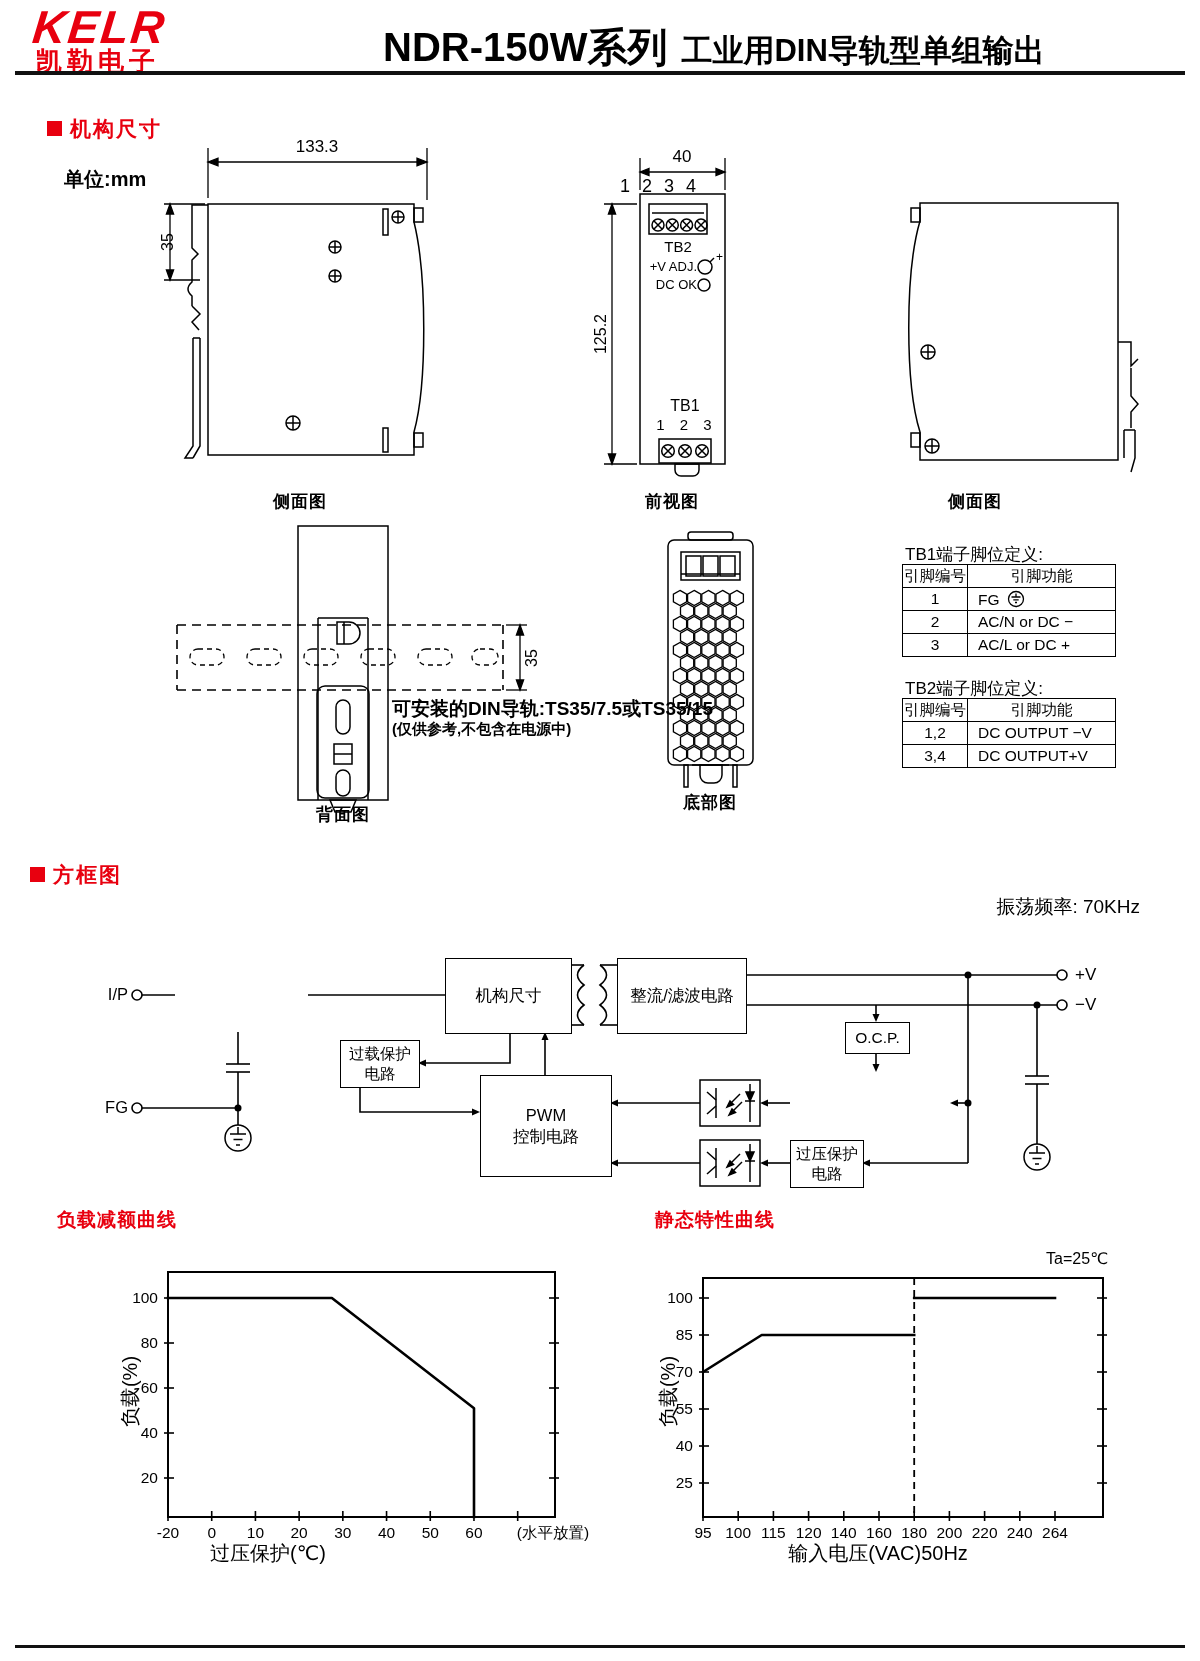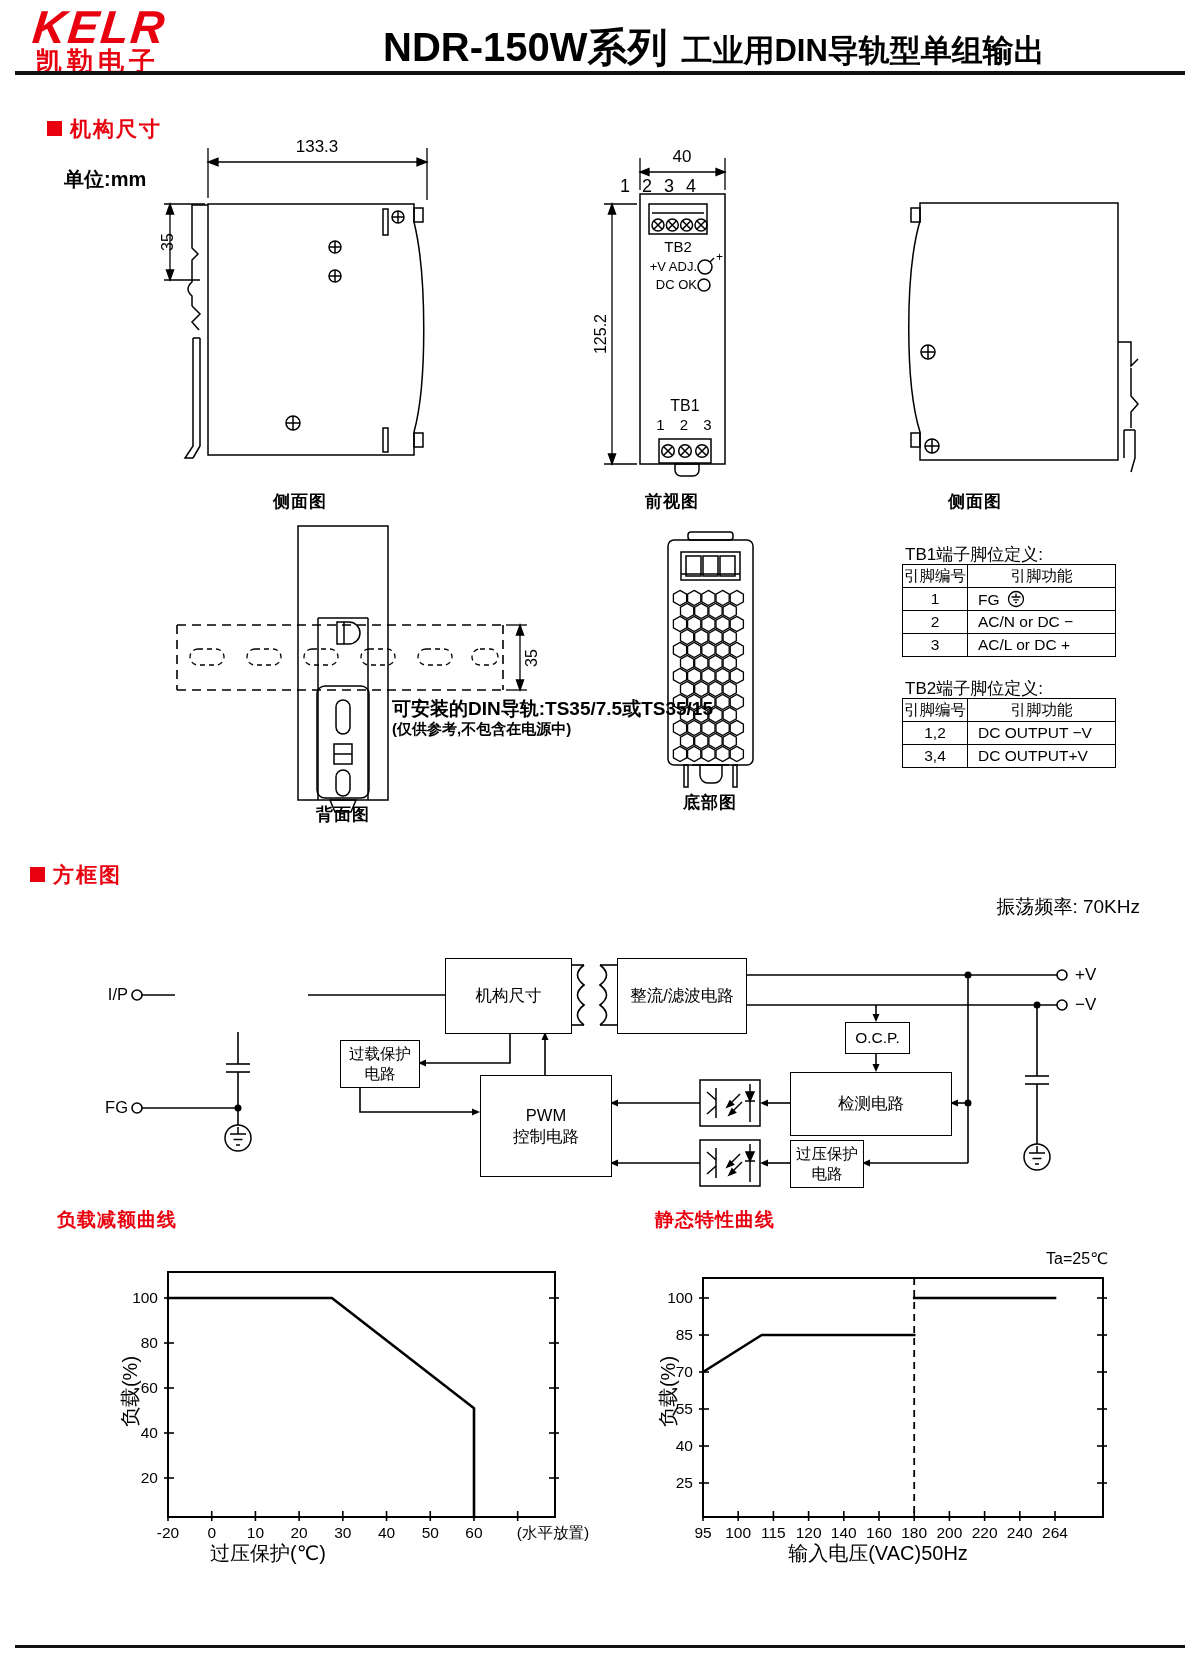--- a/index.html
+++ b/index.html
@@ -514,23 +514,20 @@
     <span>过载保护</span>
       <span>电路</span>
   </div>
   <div class="bbox" style="left:480px;top:1075px;width:130px;height:100px">
     <span>PWM</span>
       <span>控制电路</span>
   </div>
   <div class="bbox" style="left:845px;top:1022px;width:63px;height:30px;font-size:15.5px">
     <span>O.C.P.</span>
   </div>
-  <div class="bbox" style="left:790px;top:1072px;width:160px;height:62px">
-    <span>检测电路</span>
-  </div>
   <div class="bbox" style="left:790px;top:1140px;width:72px;height:46px;font-size:15.5px">
     <span>过压保护</span>
       <span>电路</span>
   </div>
 
   <div class="abs red b" style="left:57px;top:1207px;font-size:19px;letter-spacing:1px">负载减额曲线</div>
   <div class="abs red b" style="left:655px;top:1207px;font-size:19px;letter-spacing:1px">静态特性曲线</div>
   <div class="abs rt" style="left:1008px;top:1249px;width:100px;font-size:16px">Ta=25℃</div>
   <div class="abs ctr rot" style="left:70px;top:1378px;width:120px;font-size:20px">负载(%)</div>
   <div class="abs ctr rot" style="left:608px;top:1378px;width:120px;font-size:20px">负载(%)</div>

